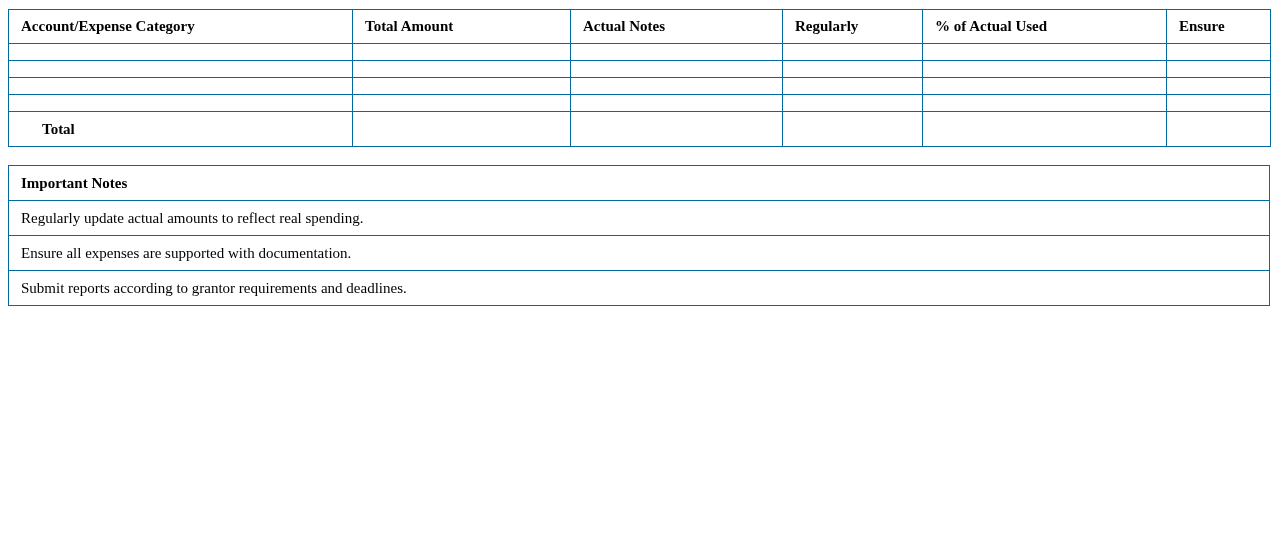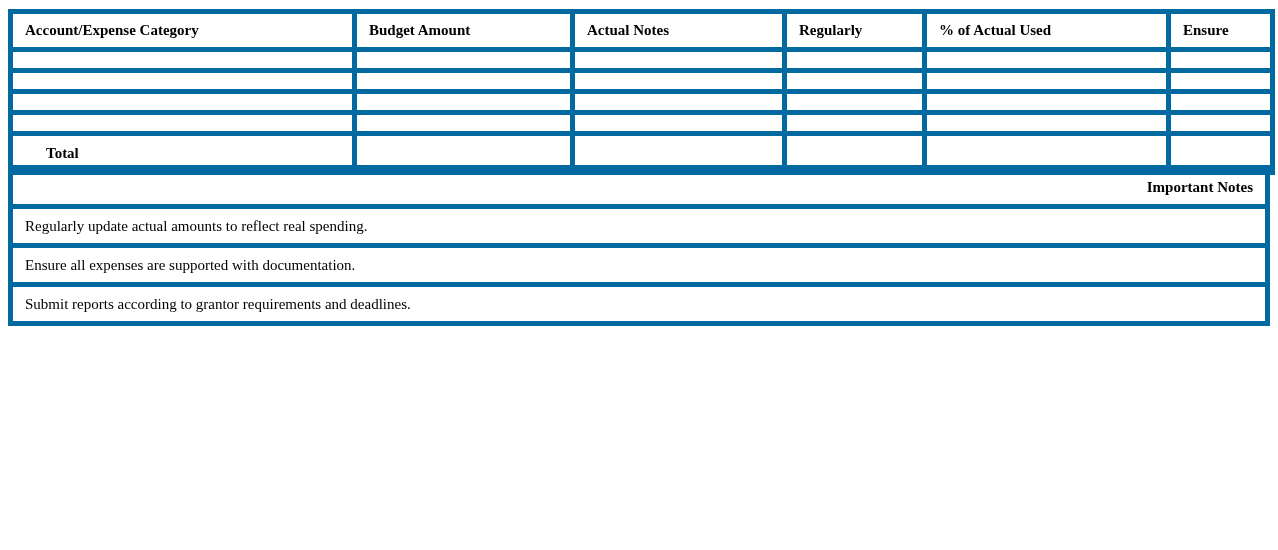--- a/index.html
+++ b/index.html
@@ -1,42 +1,42 @@
 <!DOCTYPE html>
 <html><head>
 <meta charset="utf-8">
 <style>
   html, body { margin: 0; padding: 0; background: #ffffff; }
   body { width: 1278px; height: 550px; font-family: "Liberation Serif", serif; font-size: 15px; color: #000; }
   table { border-collapse: collapse; position: absolute; left: 8px; width: 1262px; table-layout: fixed; }
-  td, th { border: 5px solid #0369a1; padding: 0 12px; text-align: left; vertical-align: middle; font-family: Liberation Serif, serif; }
+  td, th { border: 1px solid #0369a1; padding: 0 12px; text-align: left; vertical-align: middle; font-family: Liberation Serif, serif; }
   #budget { top: 9px; }
   #budget th { height: 33px; font-weight: bold; }
   #budget td.empty { height: 16px; }
   #budget tr.total td { height: 34px; font-weight: bold; padding-left: 33px; }
   #notes { top: 165px; }
-  #notes th { height: 34px; font-weight: bold; text-align: right; }
+  #notes th { height: 34px; font-weight: bold; }
   #notes td { height: 34px; }
 </style>
 </head>
 <body>
 
 <table id="budget">
   <colgroup>
     <col style="width:344px">
       <col style="width:218px">
       <col style="width:212px">
       <col style="width:140px">
       <col style="width:244px">
       <col style="width:104px">
   </colgroup>
   <tbody>
       <tr>
     <th>Account/Expense Category</th>
-    <th>Budget Amount</th>
+    <th>Total Amount</th>
     <th>Actual Notes</th>
     <th>Regularly</th>
     <th>% of Actual Used</th>
     <th>Ensure</th>
   </tr>
   <tr>
     <td class="empty"></td>
     <td class="empty"></td>
     <td class="empty"></td>
     <td class="empty"></td>

